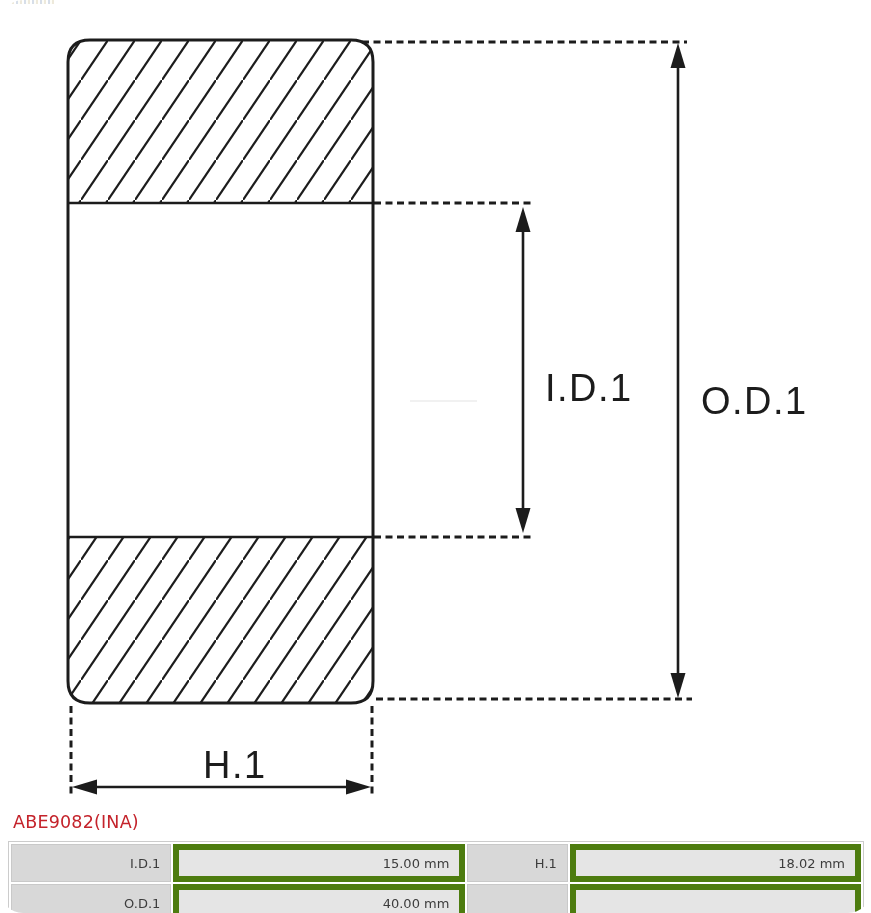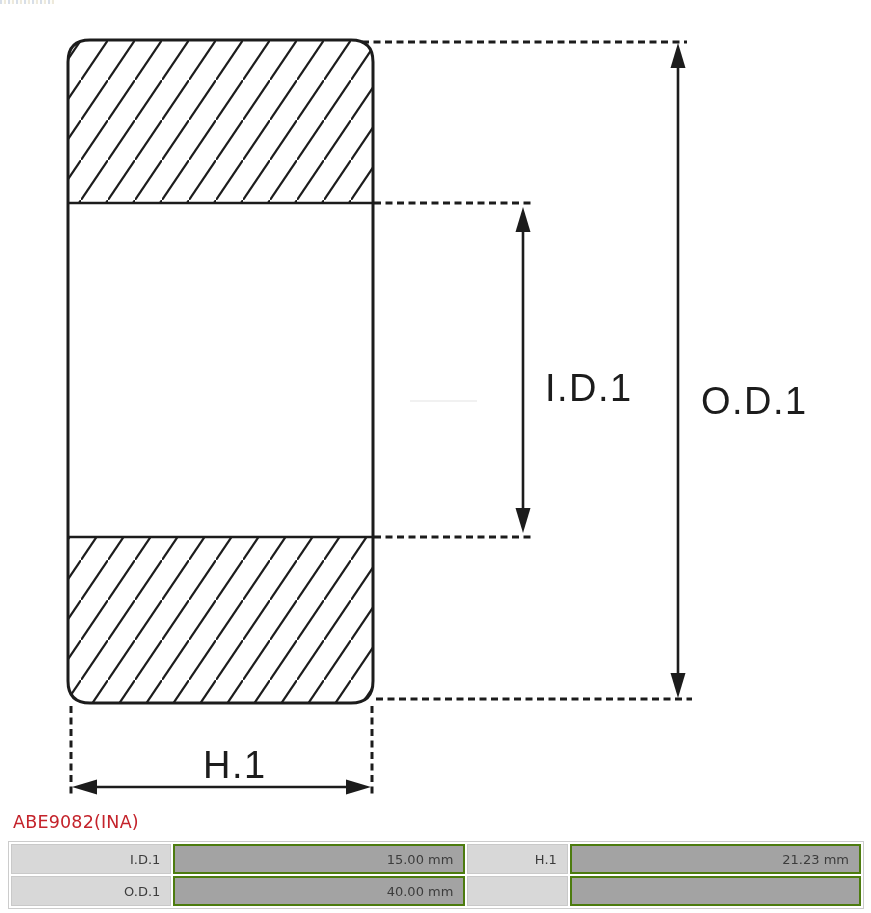--- a/index.html
+++ b/index.html
@@ -3,20 +3,21 @@
 <meta charset="utf-8">
 <style>
   html, body { margin: 0; padding: 0; background: #ffffff; }
   .canvas {
     position: relative;
     width: 871px;
     height: 913px;
     background: #ffffff;
     font-family: "Liberation Sans", sans-serif;
     overflow: hidden;
+    border-radius: 23px;
   }
   .artifact-strip {
     position: absolute;
     left: 0; top: 0;
     width: 56px; height: 4px;
     background: repeating-linear-gradient(90deg,
       #c9d3e2 0 2px, #fdfdf6 2px 4px, #e8e2cf 4px 6px, #ffffff 6px 8px);
     opacity: 0.75;
   }
   .drawing-svg {
@@ -54,22 +55,22 @@
     text-align: right;
     vertical-align: middle;
     white-space: nowrap;
     overflow: hidden;
   }
   td.cell-label {
     background: #d8d8d8;
     border: 1px solid #c9c9c9;
   }
   td.cell-value {
-    background: #a3a3a3;
-    border: 2px solid #4d7c0f;
+    background: #e5e5e5;
+    border: 6px solid #4d7c0f;
   }
   .dim-label {
     font-family: "Liberation Sans", sans-serif;
     font-weight: 400;
     letter-spacing: 1.5px;
   }
 </style>
 </head>
 <body>
 
@@ -138,21 +139,21 @@
         <col style="width:19%">
         <col style="width:34.6%">
         <col style="width:11.9%">
         <col>
       </colgroup>
       <tbody>
         <tr>
           <td class="cell-label">I.D.1</td>
           <td class="cell-value">15.00 mm</td>
           <td class="cell-label">H.1</td>
-          <td class="cell-value">21.23 mm</td>
+          <td class="cell-value">18.02 mm</td>
         </tr>
         <tr>
           <td class="cell-label">O.D.1</td>
           <td class="cell-value">40.00 mm</td>
           <td class="cell-label"></td>
           <td class="cell-value"></td>
         </tr>
       </tbody>
     </table>
   </div>

